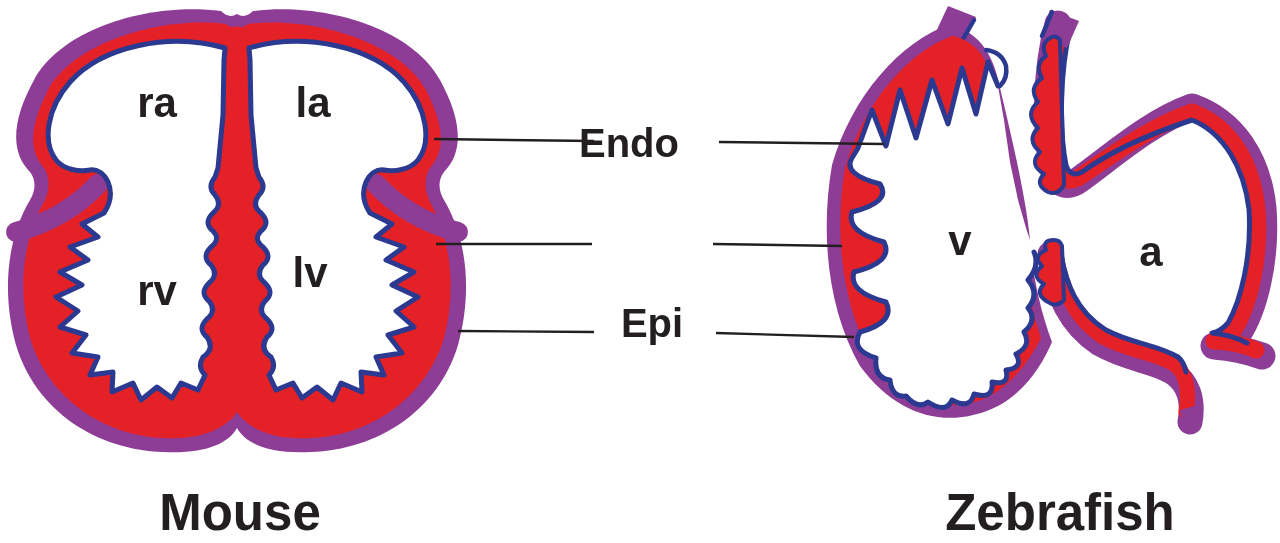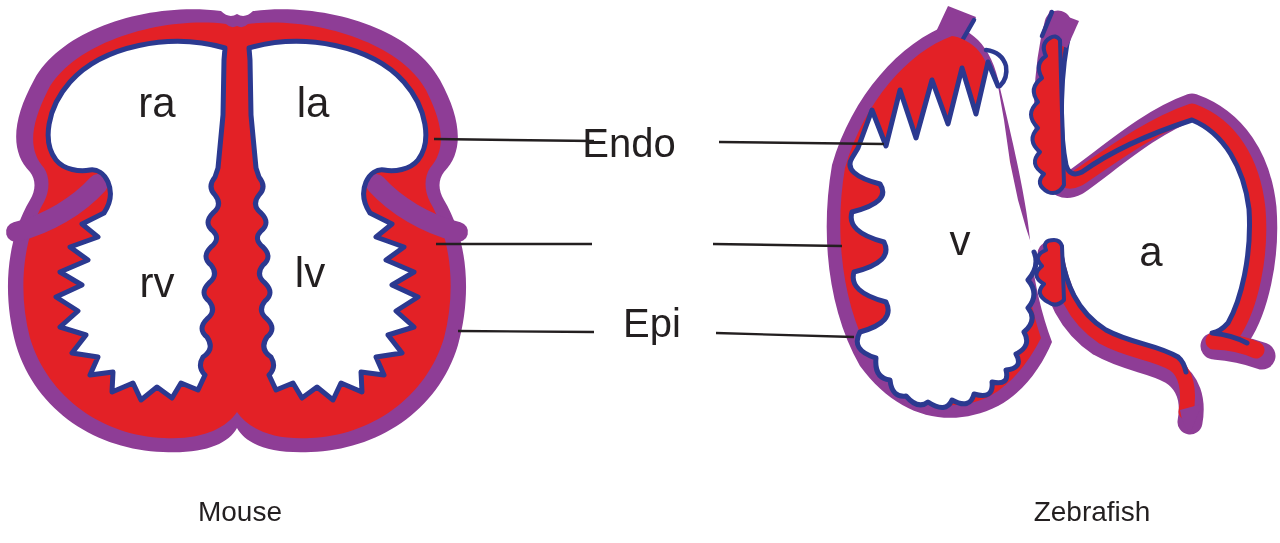--- a/index.html
+++ b/index.html
@@ -2,33 +2,34 @@
 <html><head>
 <meta charset="utf-8">
 <style>
   html,body{margin:0;padding:0;background:#fff;}
   .canvas{
     position:relative;
     width:1280px;height:543px;
     background:#ffffff;
     font-family:"Liberation Sans", sans-serif;
     overflow:hidden;
+    font-weight:bold;
   }
   .diagram-svg{position:absolute;left:0;top:0;width:1280px;height:543px;}
   .lbl{
     position:absolute;
     transform:translate(-50%,-50%);
     color:#231f20;
     white-space:nowrap;
     font-size:42px;
     line-height:1;
     letter-spacing:0px;
   }
   .lbl-layer{font-size:40px;}
-  .lbl-title{font-size:28px;}
+  .lbl-title{font-size:51px;}
   .endo-chamber{fill:#ffffff;stroke:#2b3990;stroke-width:5;stroke-linejoin:round;stroke-linecap:round;}
   .endo-line{fill:none;stroke:#2b3990;stroke-width:5;stroke-linejoin:round;stroke-linecap:round;}
   .endo-line-thin{fill:none;stroke:#2b3990;stroke-width:4.5;stroke-linecap:round;}
   .epi-stroke{fill:none;stroke:#8e3d96;stroke-linecap:round;stroke-linejoin:round;}
   .myo-stroke{fill:none;stroke:#e32126;stroke-linecap:round;stroke-linejoin:round;}
   .endo-stroke{fill:none;stroke:#2b3990;stroke-linecap:round;stroke-linejoin:round;}
   .scallop{fill:#e32126;stroke:#2b3990;stroke-width:4;stroke-linejoin:round;}
   .leader{stroke:#231f20;stroke-width:2.4;stroke-linecap:butt;}
 </style>
 </head>
@@ -145,25 +146,25 @@
       <line class="leader" x1="719" y1="142" x2="884" y2="144"></line>
       <line class="leader" x1="592" y1="244" x2="436" y2="244"></line>
       <line class="leader" x1="713" y1="244" x2="842" y2="246"></line>
       <line class="leader" x1="594" y1="332" x2="458" y2="331"></line>
       <line class="leader" x1="716" y1="333" x2="854" y2="337"></line>
     </g>
   </svg>
 
   <div class="lbl" style="left:157px;top:103px">ra</div>
   <div class="lbl" style="left:313px;top:103px">la</div>
-  <div class="lbl" style="left:157px;top:283px">rv</div>
+  <div class="lbl" style="left:157px;top:291px">rv</div>
   <div class="lbl" style="left:310px;top:273px">lv</div>
 
   <div class="lbl" style="left:960px;top:241px">v</div>
   <div class="lbl" style="left:1151px;top:252px">a</div>
 
   <div class="lbl lbl-layer" style="left:629px;top:143px">Endo</div>
   <div class="lbl lbl-layer" style="left:652px;top:323px">Epi</div>
 
   <div class="lbl lbl-title" style="left:240px;top:512px">Mouse</div>
-  <div class="lbl lbl-title" style="left:1092px;top:512px">Zebrafish</div>
+  <div class="lbl lbl-title" style="left:1060px;top:512px">Zebrafish</div>
 
 </div>
 
 </body></html>

